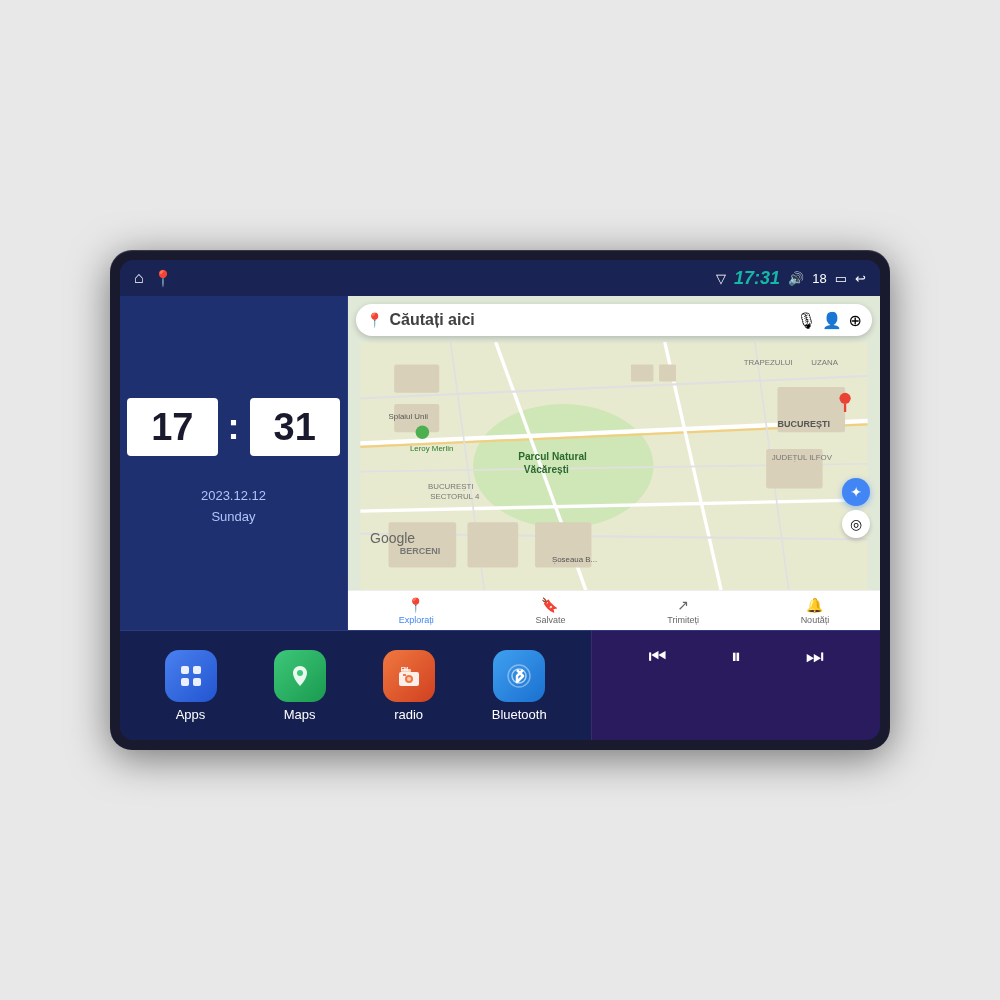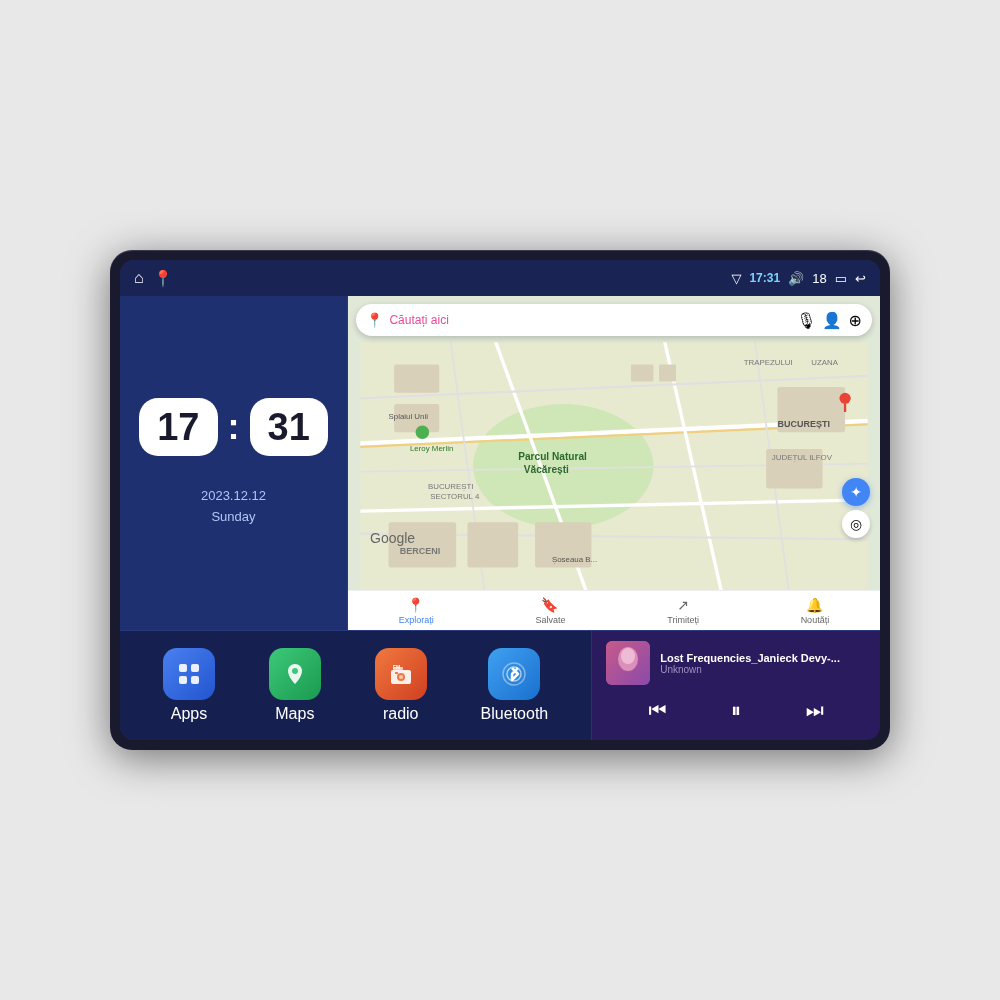--- a/index.html
+++ b/index.html
@@ -53,23 +53,24 @@
       font-size: 16px;
     }
     .status-right {
       display: flex;
       align-items: center;
       gap: 8px;
       color: white;
       font-size: 13px;
     }
     .status-time {
-      font-size: 12px;
+      font-size: 18px;
       font-weight: 600;
-      color: #7dd3fc;
+      color: #14b8a6;
+      font-style: italic;
     }
 
     
     .main-content {
       flex: 1;
       display: flex;
       flex-direction: row;
       overflow: hidden;
     }
 
@@ -86,22 +87,22 @@
     }
 
     .clock-display {
       display: flex;
       align-items: center;
       gap: 8px;
       margin-bottom: 18px;
     }
     .clock-digit {
       background: white;
-      border-radius: 19px;
-      padding: 10px 18px;
+      border-radius: 4px;
+      padding: 10px 24px;
       font-size: 38px;
       font-weight: 700;
       color: #1a1a2e;
       min-width: 64px;
       text-align: center;
       line-height: 1;
     }
     .clock-colon {
       font-size: 36px;
       font-weight: 700;
@@ -146,22 +147,23 @@
       gap: 6px;
       box-shadow: 0 2px 6px rgba(0,0,0,0.2);
       z-index: 10;
     }
     .map-pin-icon {
       font-size: 14px;
       color: #4285f4;
     }
     .map-search-text {
       flex: 1;
-      font-size: 12px;
-      color: #ec4899;
+      font-size: 16px;
+      color: #404040;
+      font-weight: bold;
     }
     .map-search-icons {
       display: flex;
       gap: 6px;
       align-items: center;
     }
 
     .map-bottom-bar {
       position: absolute;
       bottom: 0;
@@ -226,21 +228,21 @@
     .app-icon-circle {
       width: 52px;
       height: 52px;
       border-radius: 14px;
       display: flex;
       align-items: center;
       justify-content: center;
       font-size: 26px;
     }
     .app-icon-label {
-      font-size: 16px;
+      font-size: 13px;
       color: white;
       text-align: center;
     }
 
     
     .music-player {
       flex: 1;
       background: #2a1a5e;
       display: flex;
       flex-direction: column;
@@ -520,39 +522,20 @@
               <path d="M12 8 L18 14 L12 20 L12 14 L18 8" fill="none" stroke="white" stroke-width="2.5" stroke-linejoin="round"></path>
             </svg>
           </div>
           <span class="app-icon-label">Bluetooth</span>
         </div>
 
 
       </div>
 
       <div class="music-player">
-        <div class="music-info-row">
-          <div class="music-thumbnail">
-            <svg width="44" height="44" viewBox="0 0 44 44">
-              <rect width="44" height="44" fill="url(#grad1)" rx="6"></rect>
-              <defs>
-                <linearGradient id="grad1" x1="0%" y1="0%" x2="100%" y2="100%">
-                  <stop offset="0%" style="stop-color:#c85a8a"></stop>
-                  <stop offset="100%" style="stop-color:#8a4aaa"></stop>
-                </linearGradient>
-              </defs>
-              <ellipse cx="22" cy="18" rx="10" ry="12" fill="#e8a0c0" opacity="0.8"></ellipse>
-              <ellipse cx="22" cy="15" rx="7" ry="8" fill="#f0c0d8" opacity="0.9"></ellipse>
-            </svg>
-          </div>
-          <div class="music-text">
-            <div class="music-title">Lost Frequencies_Janieck Devy-...</div>
-            <div class="music-artist">Unknown</div>
-          </div>
-        </div>
         <div class="music-controls">
           <span class="music-btn">⏮</span>
           <span class="music-btn">⏸</span>
           <span class="music-btn">⏭</span>
         </div>
       </div>
 
     </div>
 
   </div>

